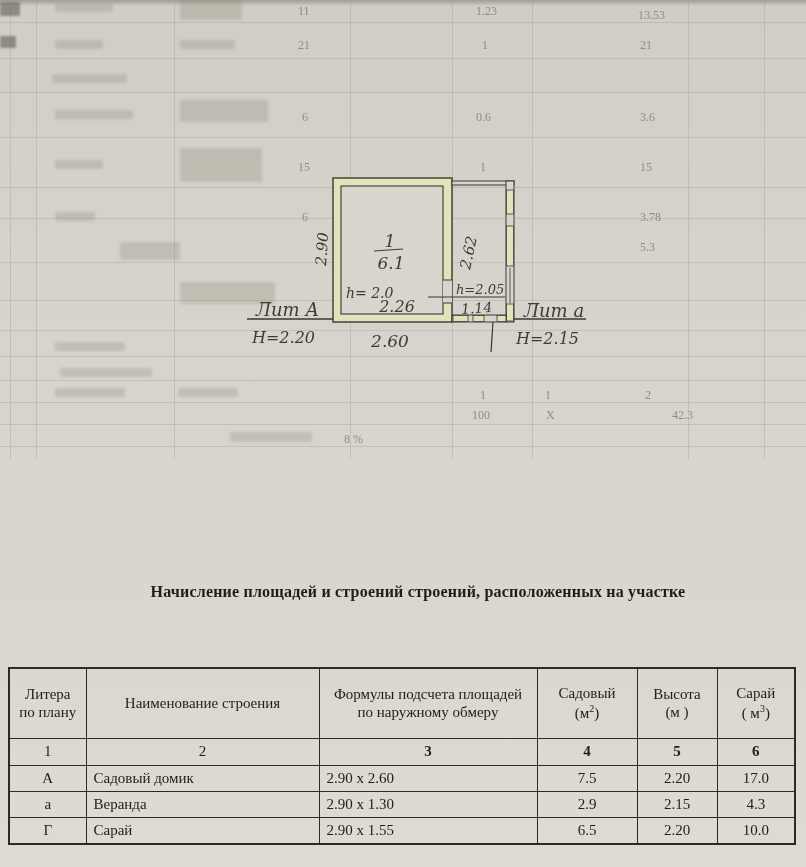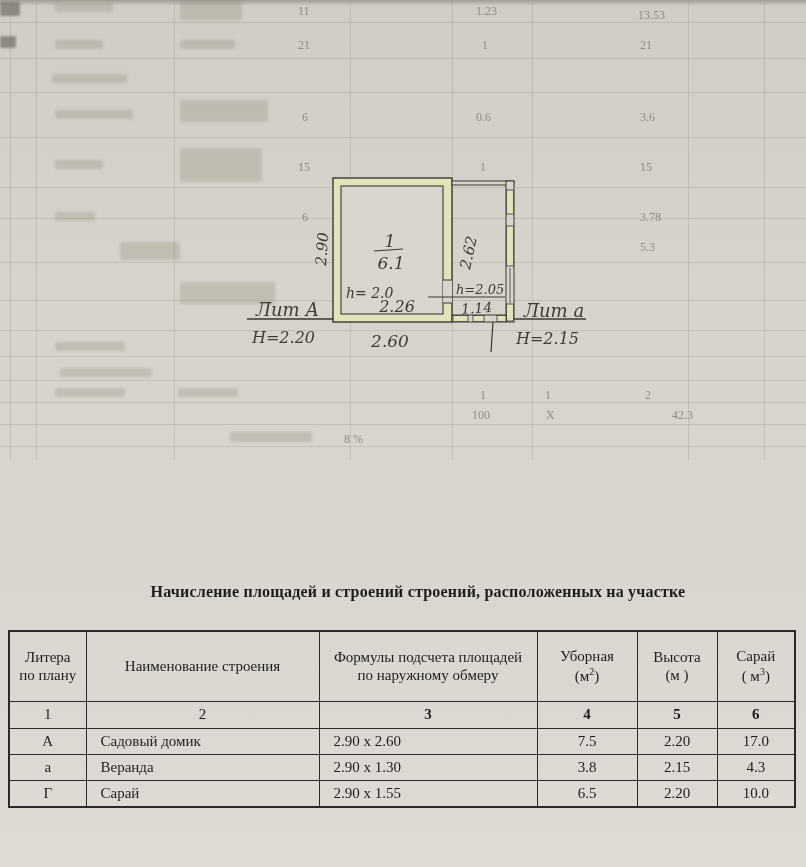--- a/index.html
+++ b/index.html
@@ -18,29 +18,29 @@
   #ghost .smudge.dark{background:rgba(88,84,76,.55);filter:blur(1px);}
   #ghost .frag{position:absolute;font-family:"Liberation Serif",serif;font-size:12px;
     color:rgba(122,116,100,.75);filter:blur(.4px);white-space:nowrap;}
   
   #plan{position:absolute;left:0;top:0;}
   .hand{font-family:"DejaVu Serif",serif;font-style:italic;fill:#3e3b33;}
   
   #title{position:absolute;left:78px;top:583px;width:680px;text-align:center;
     font-size:16px;font-weight:bold;letter-spacing:.2px;color:#1f1d1a;}
   
-  #tbl{position:absolute;left:8px;top:630px;width:786px;border-collapse:collapse;table-layout:fixed;}
+  #tbl{position:absolute;left:8px;top:667px;width:786px;border-collapse:collapse;table-layout:fixed;}
   #tbl td{border:1.5px solid #2c2a26;font-size:15px;color:#1f1d1a;
     padding:1px 4px;vertical-align:middle;text-align:center;overflow:hidden;}
   #tbl{border:2px solid #2c2a26;}
   #tbl .hdr{height:70px;font-size:15px;line-height:1.25;}
   #tbl .numrow td{height:24px;}
   #tbl .bold{font-weight:bold;}
   #tbl .datarow td{height:23px;}
-  #tbl td.left{text-align:left;padding-left:14px;}
+  #tbl td.left{text-align:left;padding-left:7px;}
   #tbl sup{font-size:10px;}
 </style>
 </head>
 <body>
 
 <div id="ghost">
     <div class="gv" style="left: 10px;"></div>
     <div class="gv" style="left: 36px;"></div>
     <div class="gv" style="left: 174px;"></div>
     <div class="gv" style="left: 350px;"></div>
@@ -164,21 +164,21 @@
     <td>
       <span>Литера</span><br>
       <span>по плану</span>
     </td>
     <td>Наименование строения</td>
     <td>
       <span>Формулы подсчета площадей</span><br>
       <span>по наружному обмеру</span>
     </td>
     <td>
-      <span>Уборная</span><br>
+      <span>Садовый</span><br>
       <span><span>(м</span><sup>2</sup><span>)</span></span>
     </td>
     <td>
       <span>Высота</span><br>
       <span>(м )</span>
     </td>
     <td>
       <span>Сарай</span><br>
       <span><span>( м</span><sup>3</sup><span>)</span></span>
     </td>
@@ -196,21 +196,21 @@
     <td class="left">Садовый домик</td>
     <td class="left">2.90 x 2.60</td>
     <td>7.5</td>
     <td>2.20</td>
     <td>17.0</td>
   </tr>
   <tr class="datarow">
     <td>а</td>
     <td class="left">Веранда</td>
     <td class="left">2.90 x 1.30</td>
-    <td>3.8</td>
+    <td>2.9</td>
     <td>2.15</td>
     <td>4.3</td>
   </tr>
   <tr class="datarow">
     <td>Г</td>
     <td class="left">Сарай</td>
     <td class="left">2.90 x 1.55</td>
     <td>6.5</td>
     <td>2.20</td>
     <td>10.0</td>

